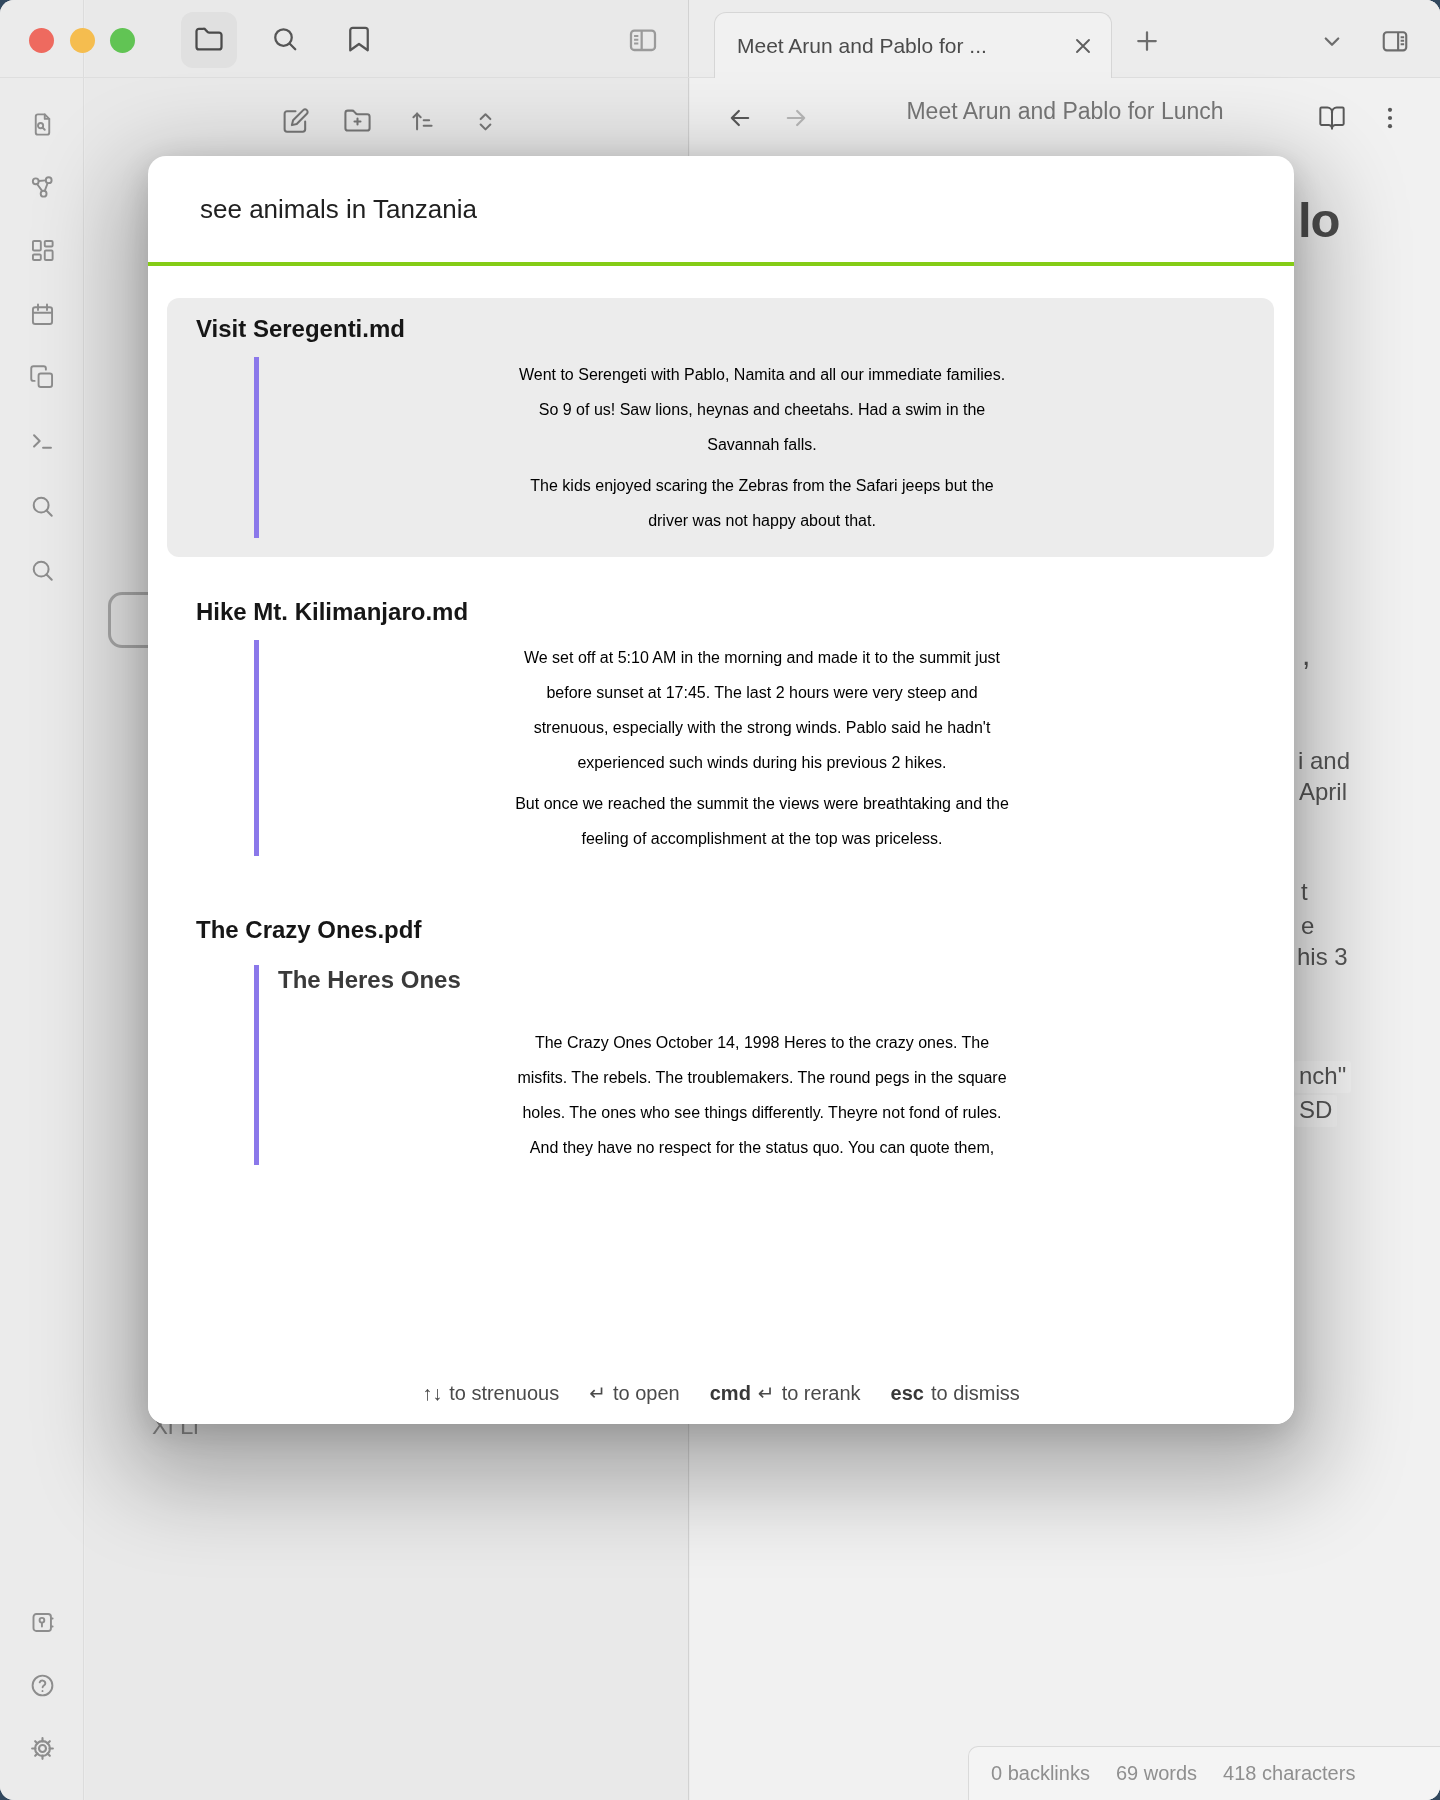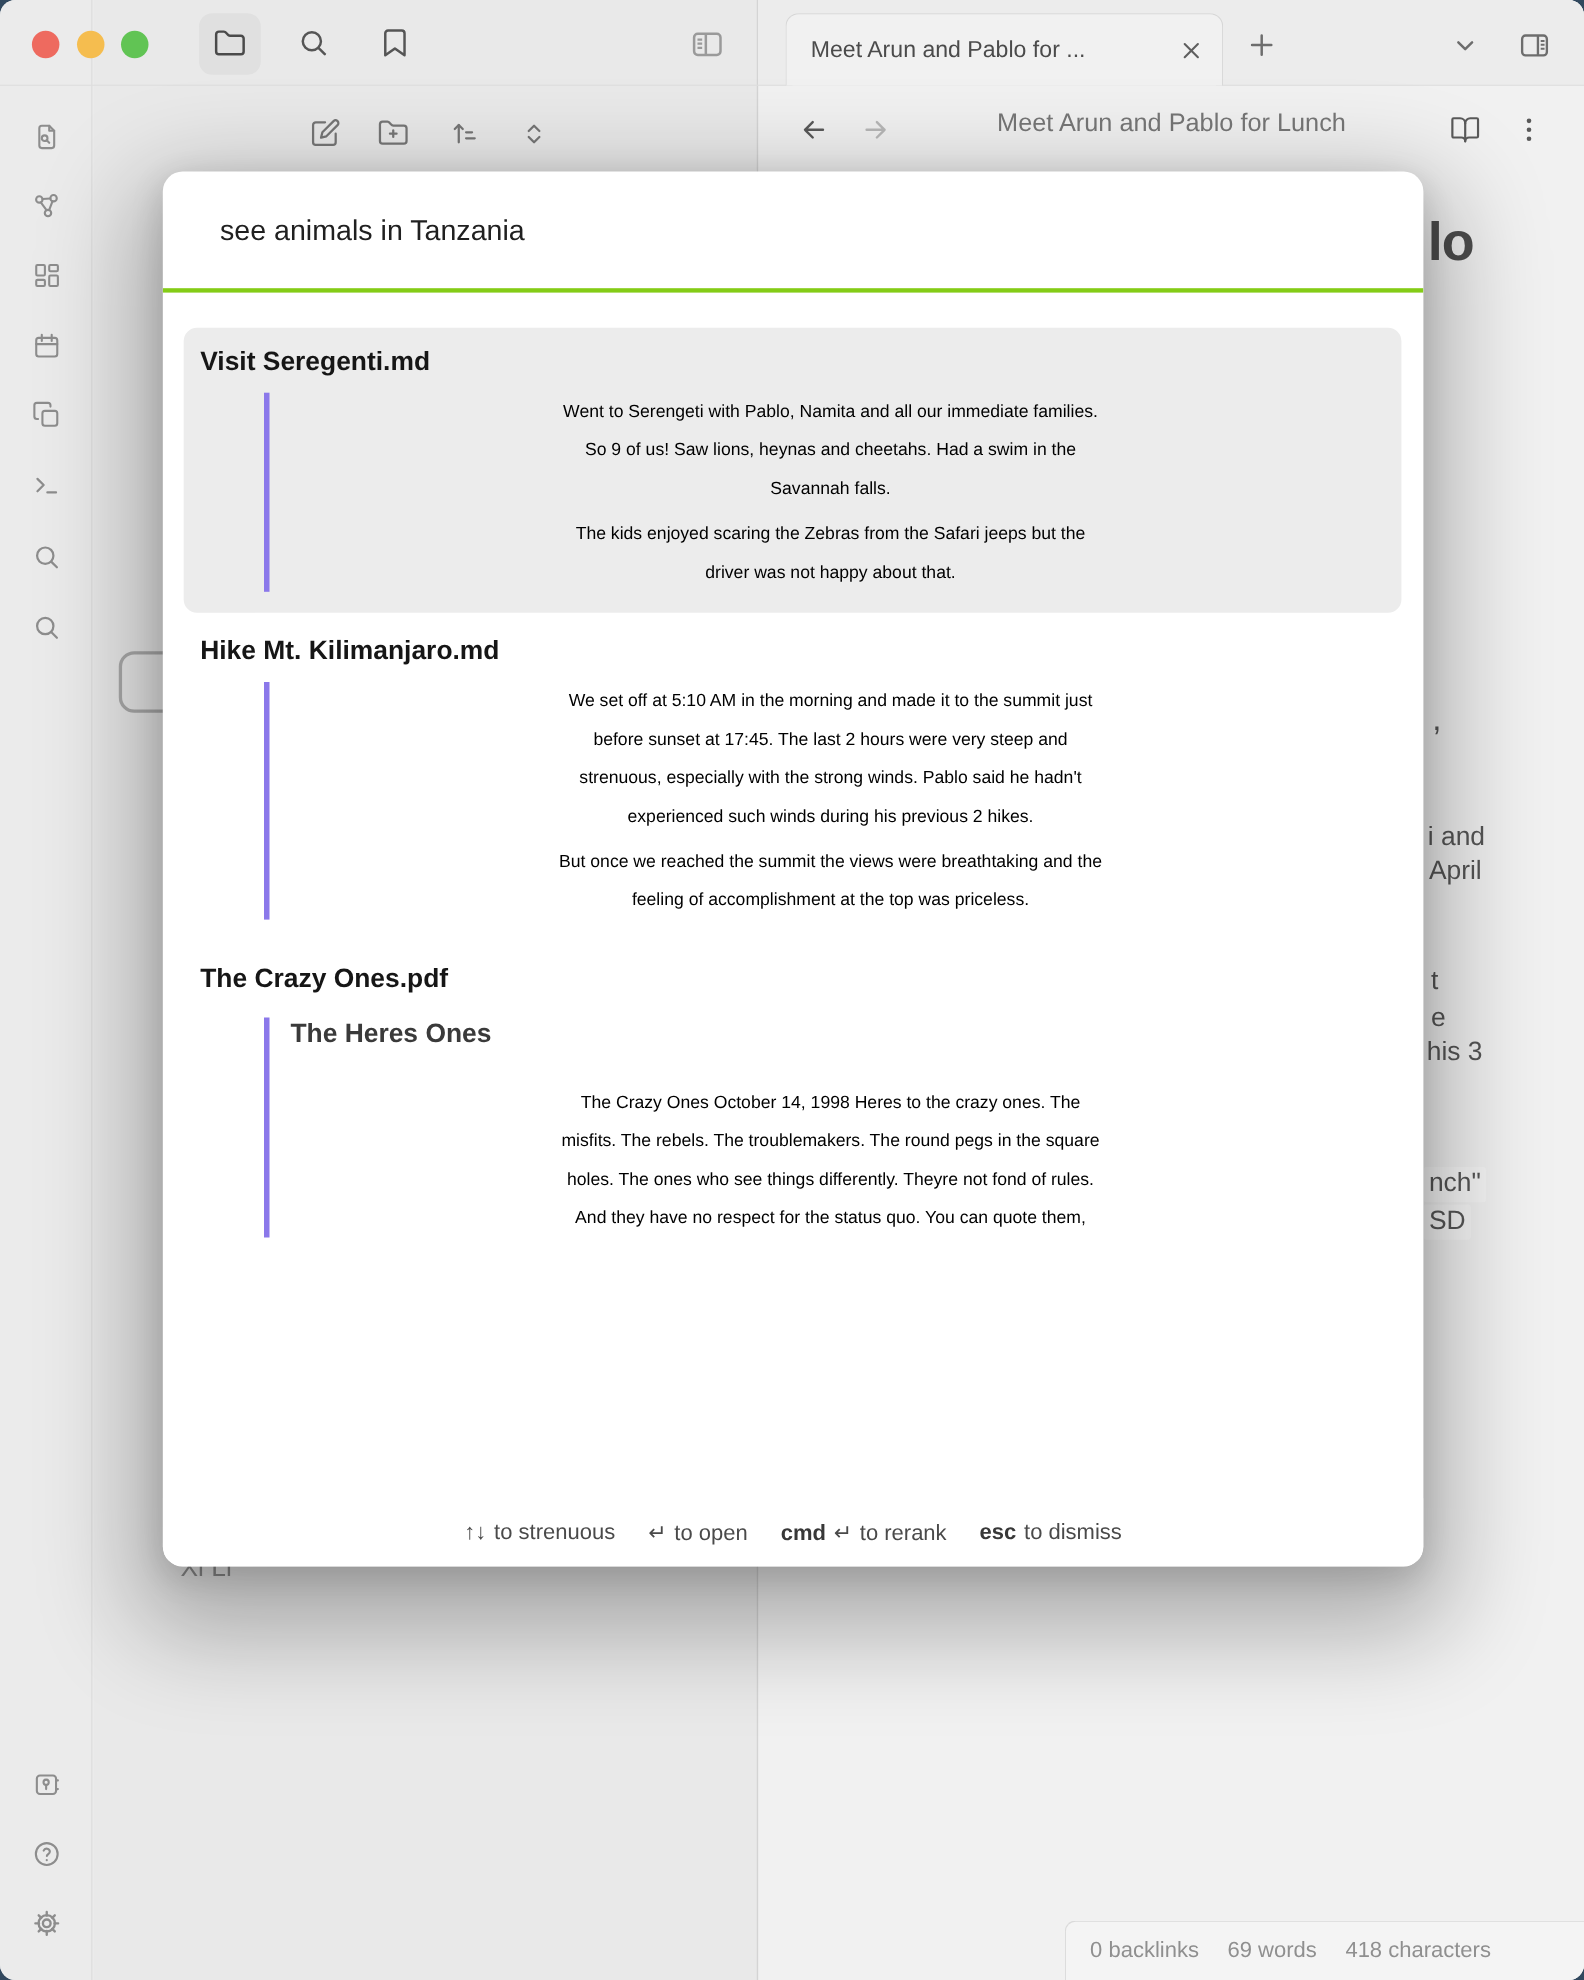--- a/index.html
+++ b/index.html
@@ -7,21 +7,21 @@
   body { background:#31485e; font-family:"Liberation Sans", sans-serif; position:relative; overflow:hidden; }
 
   .window { position:absolute; inset:0; border-radius:14px; background:#ececec; overflow:hidden; }
 
   
   .ribbon { position:absolute; left:0; top:0; width:84px; height:100%; background:#ebebeb; border-right:1px solid #dcdcdc; }
   .ribbon .ric { position:absolute; left:29px; width:27px; height:27px; color:#8d8d8d; }
   .explorer { position:absolute; left:85px; top:0; width:604px; height:100%; background:#e9e9e9; border-right:1px solid #d2d2d2; }
   .explorer .eic { position:absolute; top:107px; width:29px; height:29px; color:#767676; }
   .ghost-rect { position:absolute; left:23px; top:592px; width:74px; height:56px; border:3px solid #ababab; border-radius:14px; }
-  .explorer-partial-text { position:absolute; left:79px; top:1412px; font-size:24px; color:#8c8c8c; }
+  .explorer-partial-text { position:absolute; left:67px; top:1412px; font-size:24px; color:#8c8c8c; }
 
   .editor { position:absolute; left:690px; top:0; right:0; height:100%; background:#f1f1f1; }
   .hairline { position:absolute; left:0; top:77px; width:100%; height:1px; background:#dedede; z-index:4; }
 
   .tabstrip { position:absolute; left:0; top:0; right:0; height:78px; background:#ececec; }
   .tab { position:absolute; left:24px; top:12px; width:398px; height:66px; background:#f1f1f1;
          border:1.5px solid #d6d6d6; border-bottom:none; border-radius:12px 12px 0 0;
          display:flex; align-items:center; padding:0 16px 0 22px; z-index:6; }
   .tab-title { flex:1; font-size:21px; color:#4b4b4b; white-space:nowrap; overflow:hidden; }
   .tico { width:24px; height:24px; color:#5f5f5f; }
@@ -48,21 +48,21 @@
   .tbic { width:30px; height:30px; color:#4a4a4a; }
   .tb-plain { position:absolute; top:24px; width:30px; height:30px; color:#555; }
 
   
   .modal { position:absolute; left:148px; top:156px; width:1146px; height:1268px; background:#ffffff; border-radius:18px; z-index:10;
            box-shadow:0 35px 90px 25px rgba(0,0,0,0.28), 0 8px 30px rgba(0,0,0,0.14); overflow:hidden; }
   .search-row { height:110px; border-bottom:4px solid #84cc16; display:flex; align-items:center; }
   .search-row input { border:none; outline:none; background:transparent; width:100%; padding:0 48px 0 52px; font-size:26px; color:#202020;
                       font-family:"Liberation Sans", sans-serif; }
   .results { position:absolute; left:0; right:0; top:110px; bottom:62px; overflow:hidden; padding:32px 20px 0 19px; }
-  .result { border-radius:12px; padding:16px 28px 13px 15px; margin-bottom:4px; }
+  .result { border-radius:12px; padding:16px 28px 13px 29px; margin-bottom:24px; }
   .result.selected { background:#ececec; }
   .rtitle { font-size:24px; font-weight:700; color:#161616; line-height:30px; }
   .quote { margin:13px 0 0 58px; border-left:5px solid #8b78ea; padding-left:19px; }
   .quote.r3 { margin-top:20px; }
   .qp { font-size:16px; line-height:35px; color:#000000; white-space:pre-line; margin-bottom:6px;text-align:center; }
   .qh { font-size:24px; line-height:30px; font-weight:700; color:#3a3a3a; margin-bottom:30px; }
   .modal-footer { position:absolute; left:0; right:0; bottom:0; height:62px; background:#fff; border-radius:0 0 18px 18px;
                   display:flex; align-items:center; justify-content:center; gap:30px; font-size:20px; color:#4a4a4a; }
   .fitem { display:flex; gap:7px; align-items:baseline; }
   .fbold { font-weight:700; color:#383838; }

